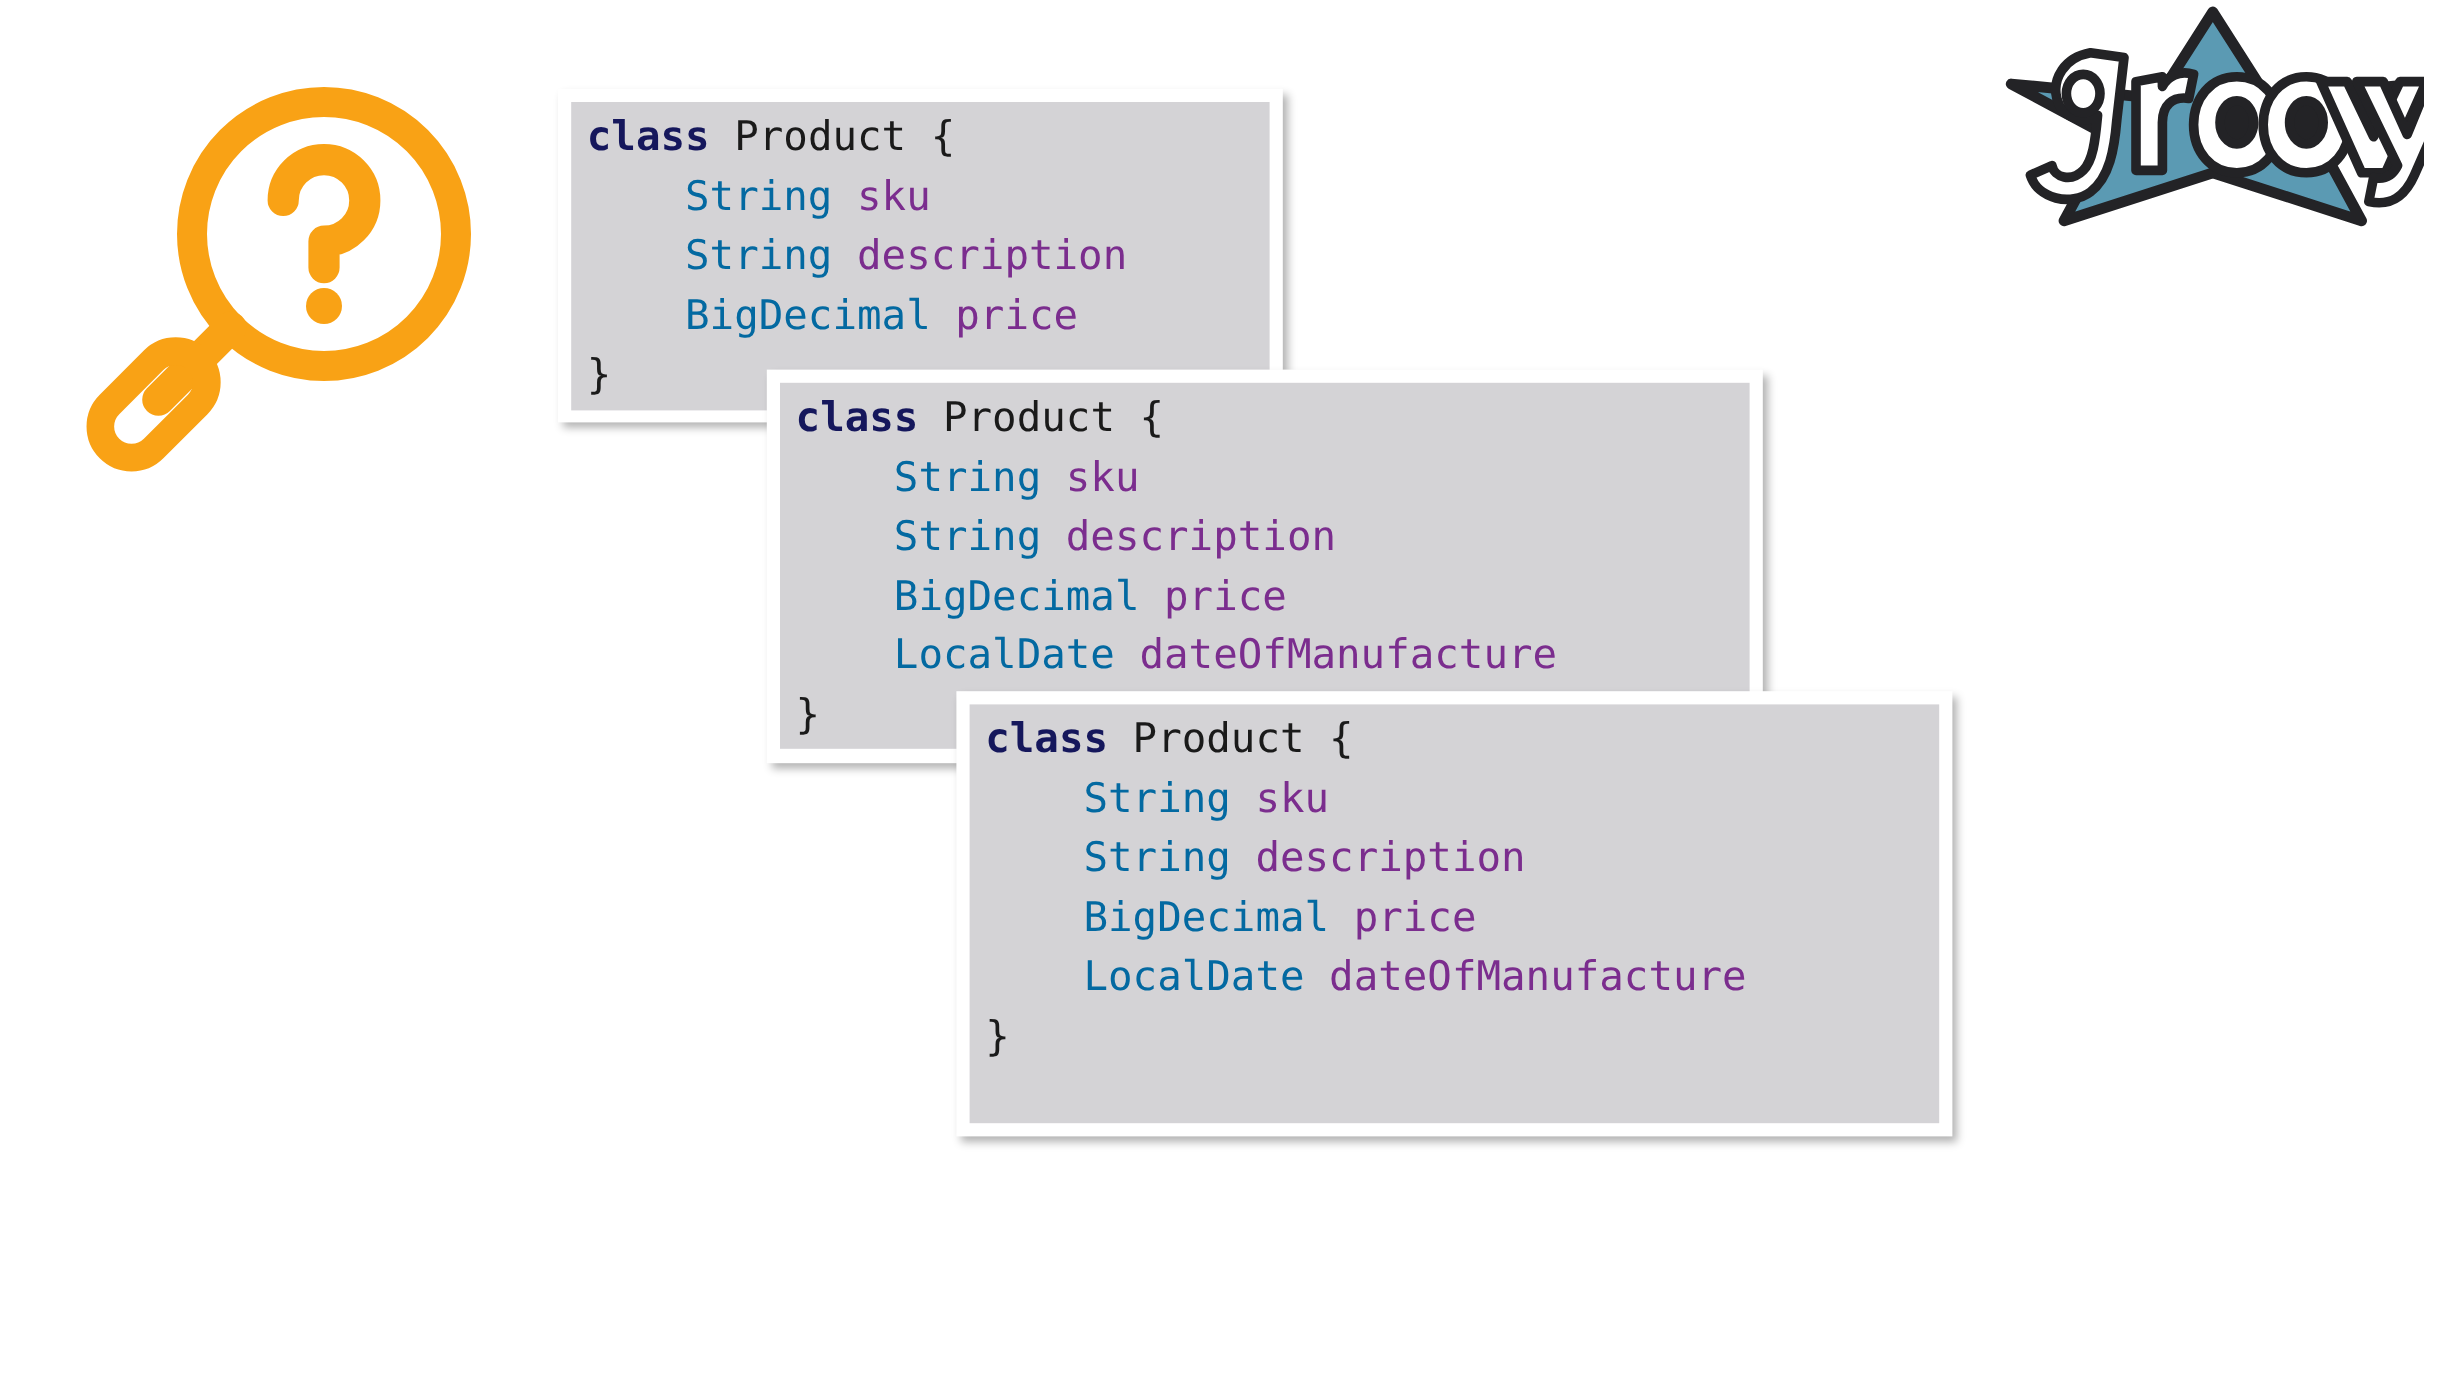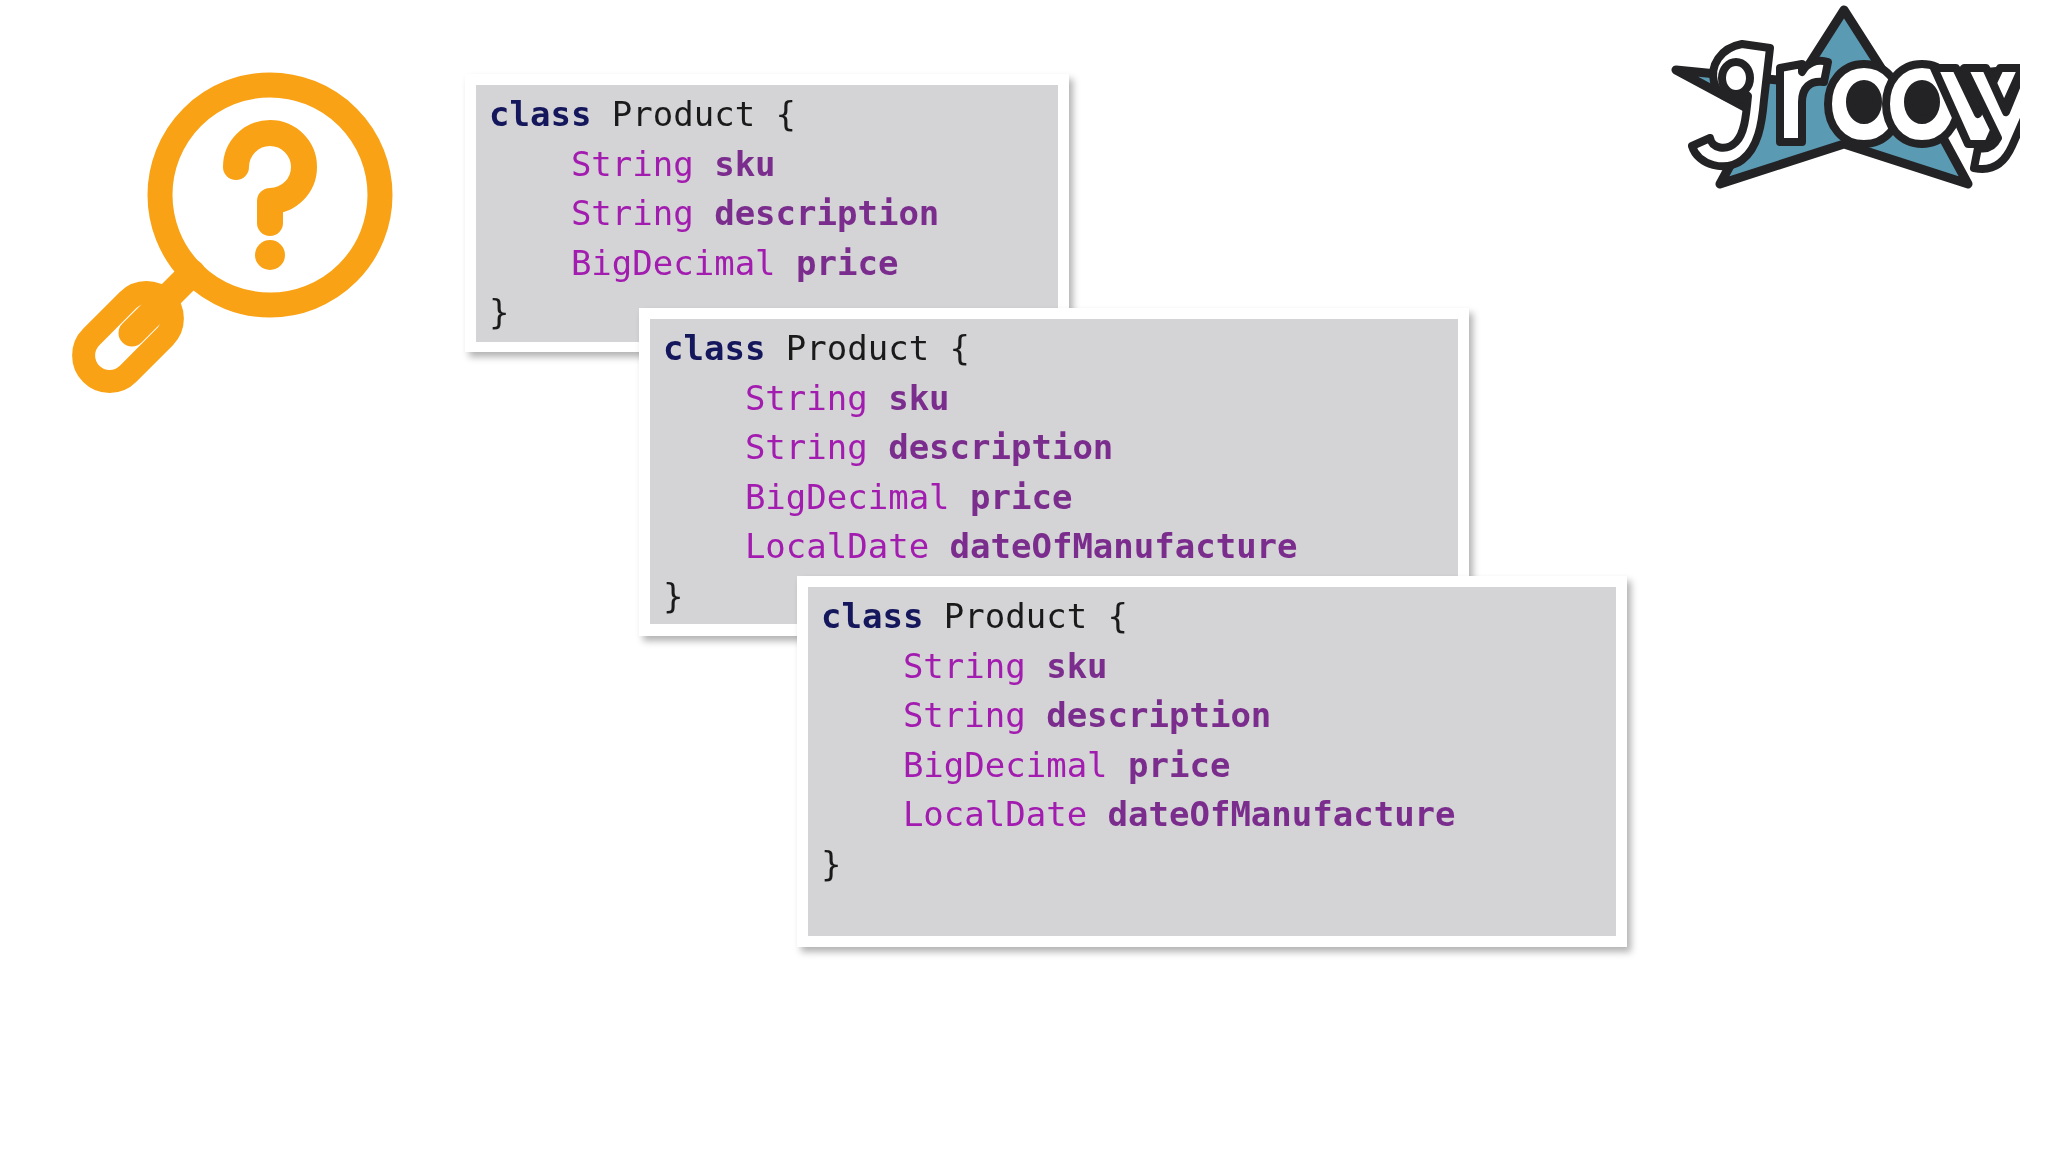--- a/index.html
+++ b/index.html
@@ -48,22 +48,22 @@
   }
   .code-line {
     font-family: "DejaVu Sans Mono", monospace;
     font-size: 34px;
     line-height: 49.5px;
     white-space: pre;
     color: #1a1a1a;
     letter-spacing: 0px;
   }
   .kw   { color: #15175c; font-weight: bold; }
-  .type { color: #a21caf; font-weight: normal; }
-  .prop { color: #7b2d8e; font-weight: bold; }
+  .type { color: #0369a1; font-weight: normal; }
+  .prop { color: #7b2d8e; font-weight: normal; }
   .punc { color: #1a1a1a; }
 
   
   #code-card-1 { left: 465px; top: 74px;  width: 604px; height: 278px; }
   #code-card-1 .code-inner { left: 11px; top: 11px; width: 582px; height: 257px; }
   #code-card-1 .code-body  { position:absolute; left: 13px; top: 5px; }
 
   
   #code-card-2 { left: 639px; top: 308px; width: 830px; height: 328px; }
   #code-card-2 .code-inner { left: 11px; top: 11px; width: 808px; height: 305px; }

